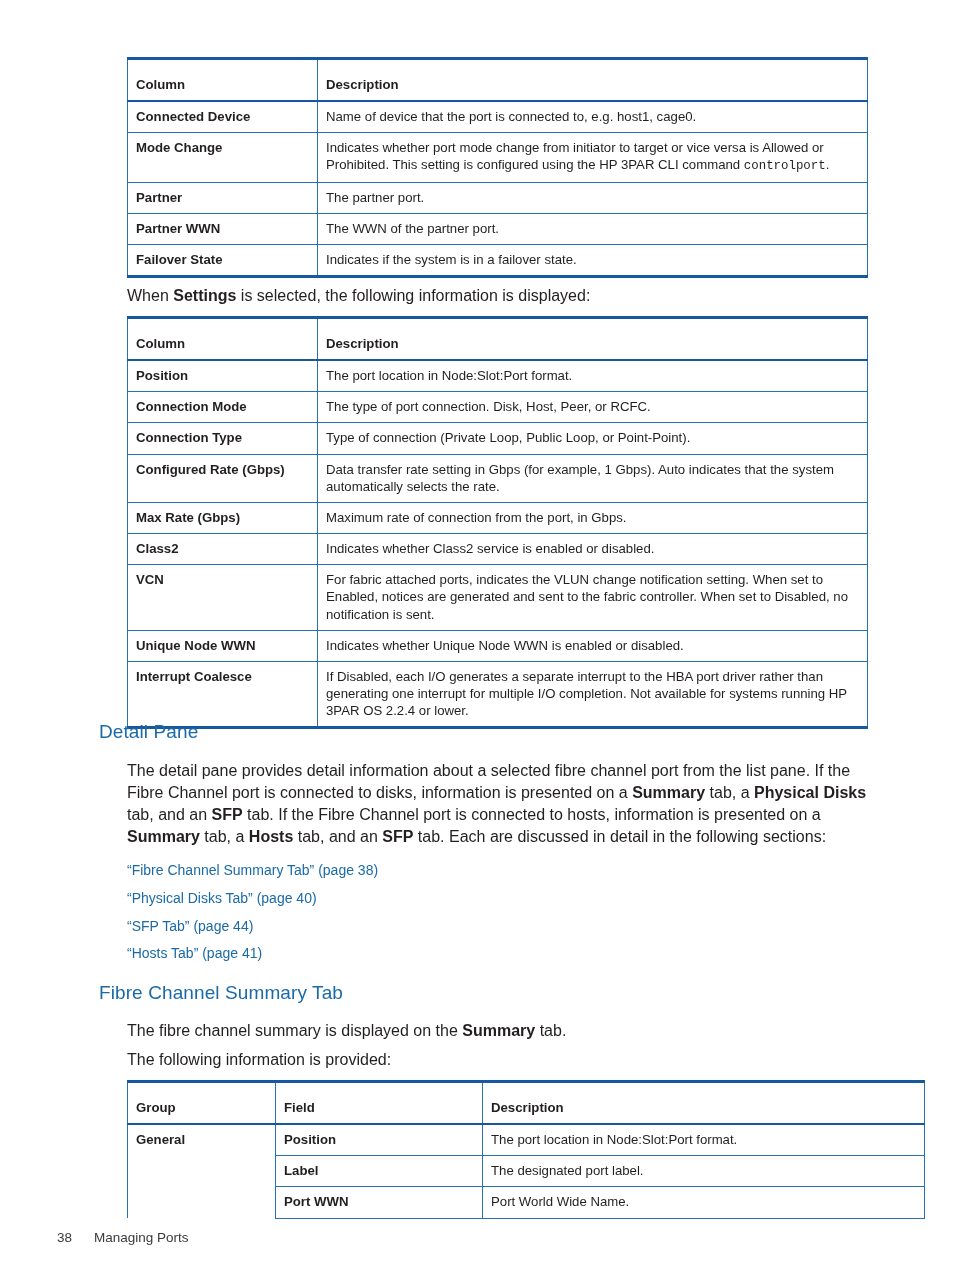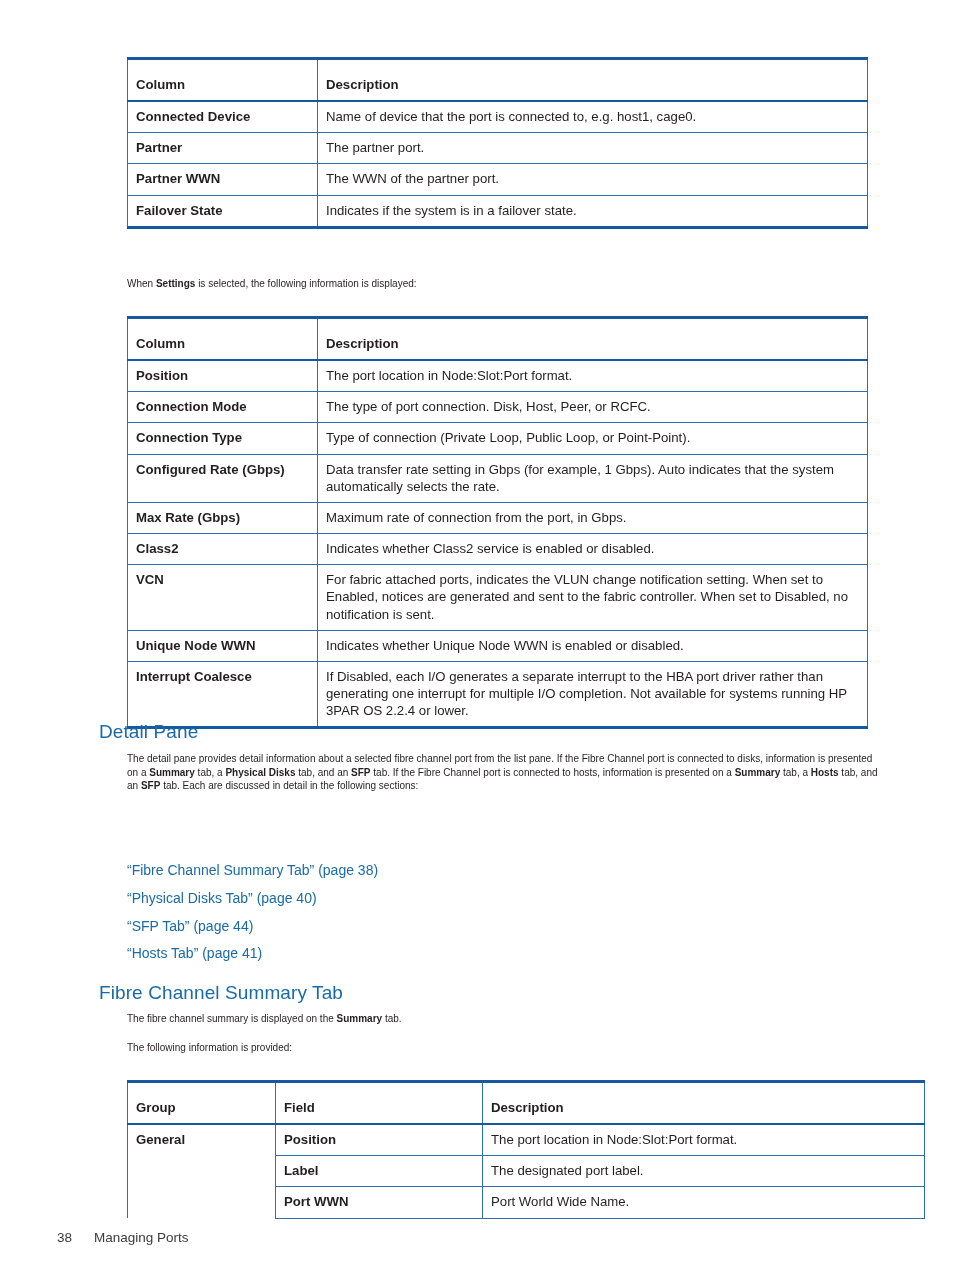--- a/index.html
+++ b/index.html
@@ -83,23 +83,24 @@
     font-size: 19px;
     font-weight: normal;
     color: #1a6aa8;
     letter-spacing: .1px;
     white-space: nowrap;
     margin-left: 42px;
   }
   .para {
     position: absolute;
     left: 127px;
-    font-size: 10px;
+    font-size: 16px;
     line-height: 1.37;
     color: #231f20;
+    margin-top: 8px;
   }
   .para b { font-weight: bold; }
   .xref {
     position: absolute;
     left: 127px;
     font-size: 14px;
     color: #1a6aa8;
     white-space: nowrap;
     cursor: pointer;
     text-decoration: none;
@@ -126,20 +127,24 @@
         <col>
       </colgroup>
     <tbody>
       <tr class="hdr">
         <td>Column</td>
         <td>Description</td>
       </tr>
       <tr>
         <td class="key">Connected Device</td>
         <td>Name of device that the port is connected to, e.g. host1, cage0.</td>
+      </tr>
+      <tr>
+        <td class="key">Mode Change</td>
+        <td><span>Indicates whether port mode change from initiator to target or vice versa is Allowed or Prohibited. This setting is configured using the HP 3PAR CLI command </span><code>controlport</code><span>.</span></td>
       </tr>
       <tr class="soft">
         <td class="key">Partner</td>
         <td>The partner port.</td>
       </tr>
       <tr class="soft">
         <td class="key">Partner WWN</td>
         <td>The WWN of the partner port.</td>
       </tr>
       <tr class="soft">

